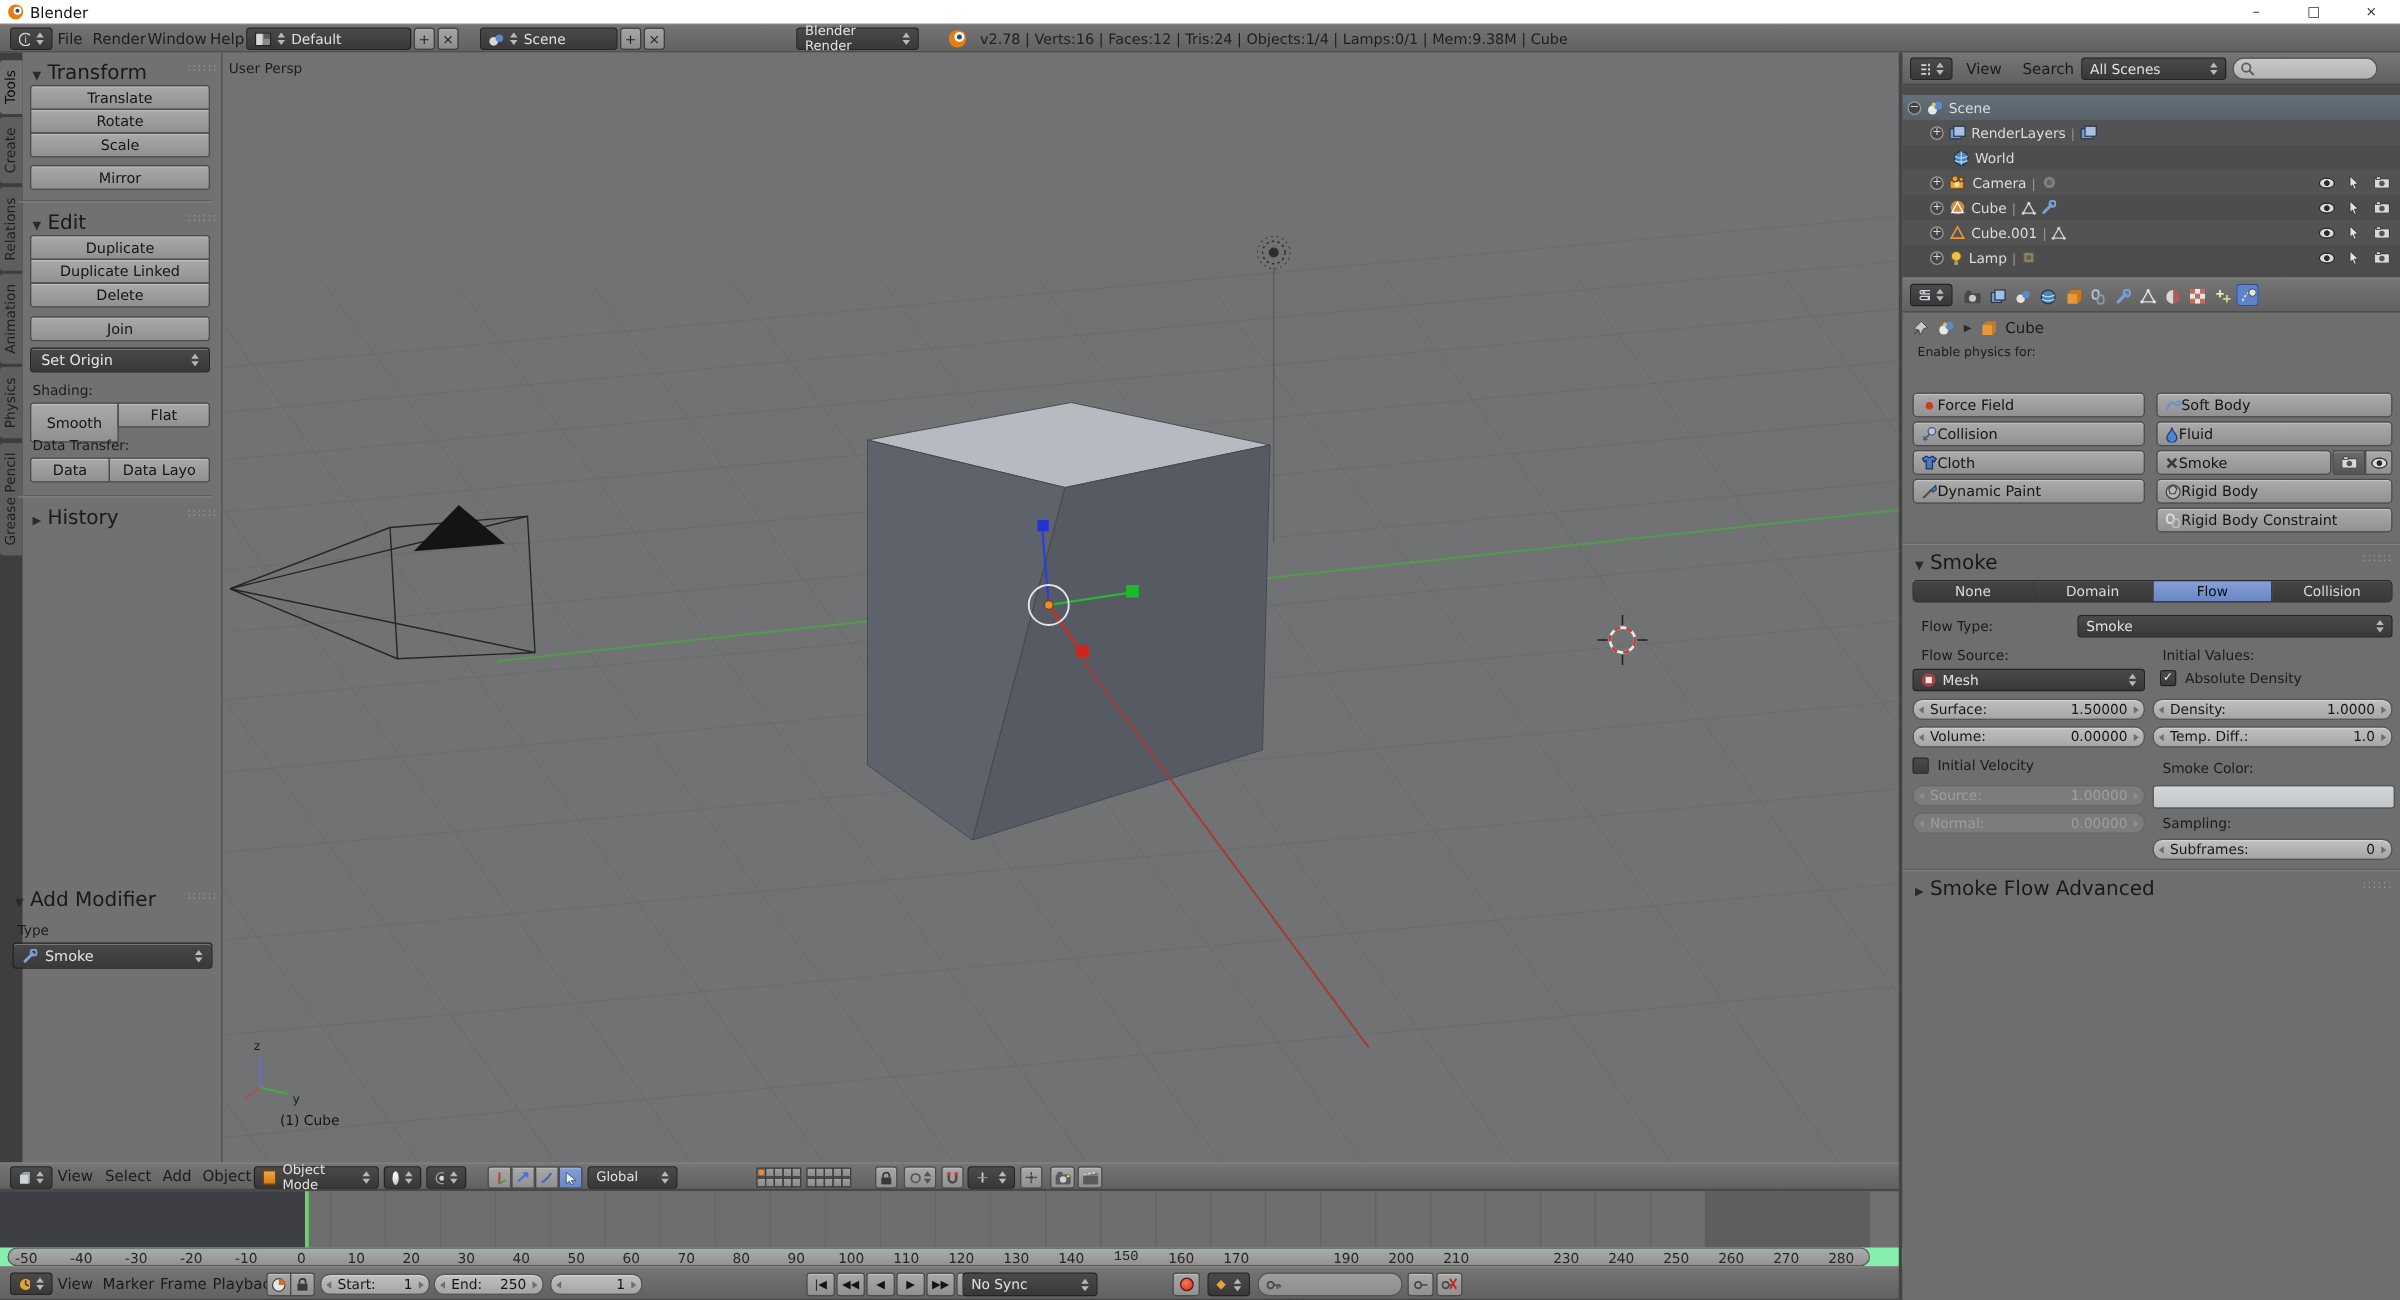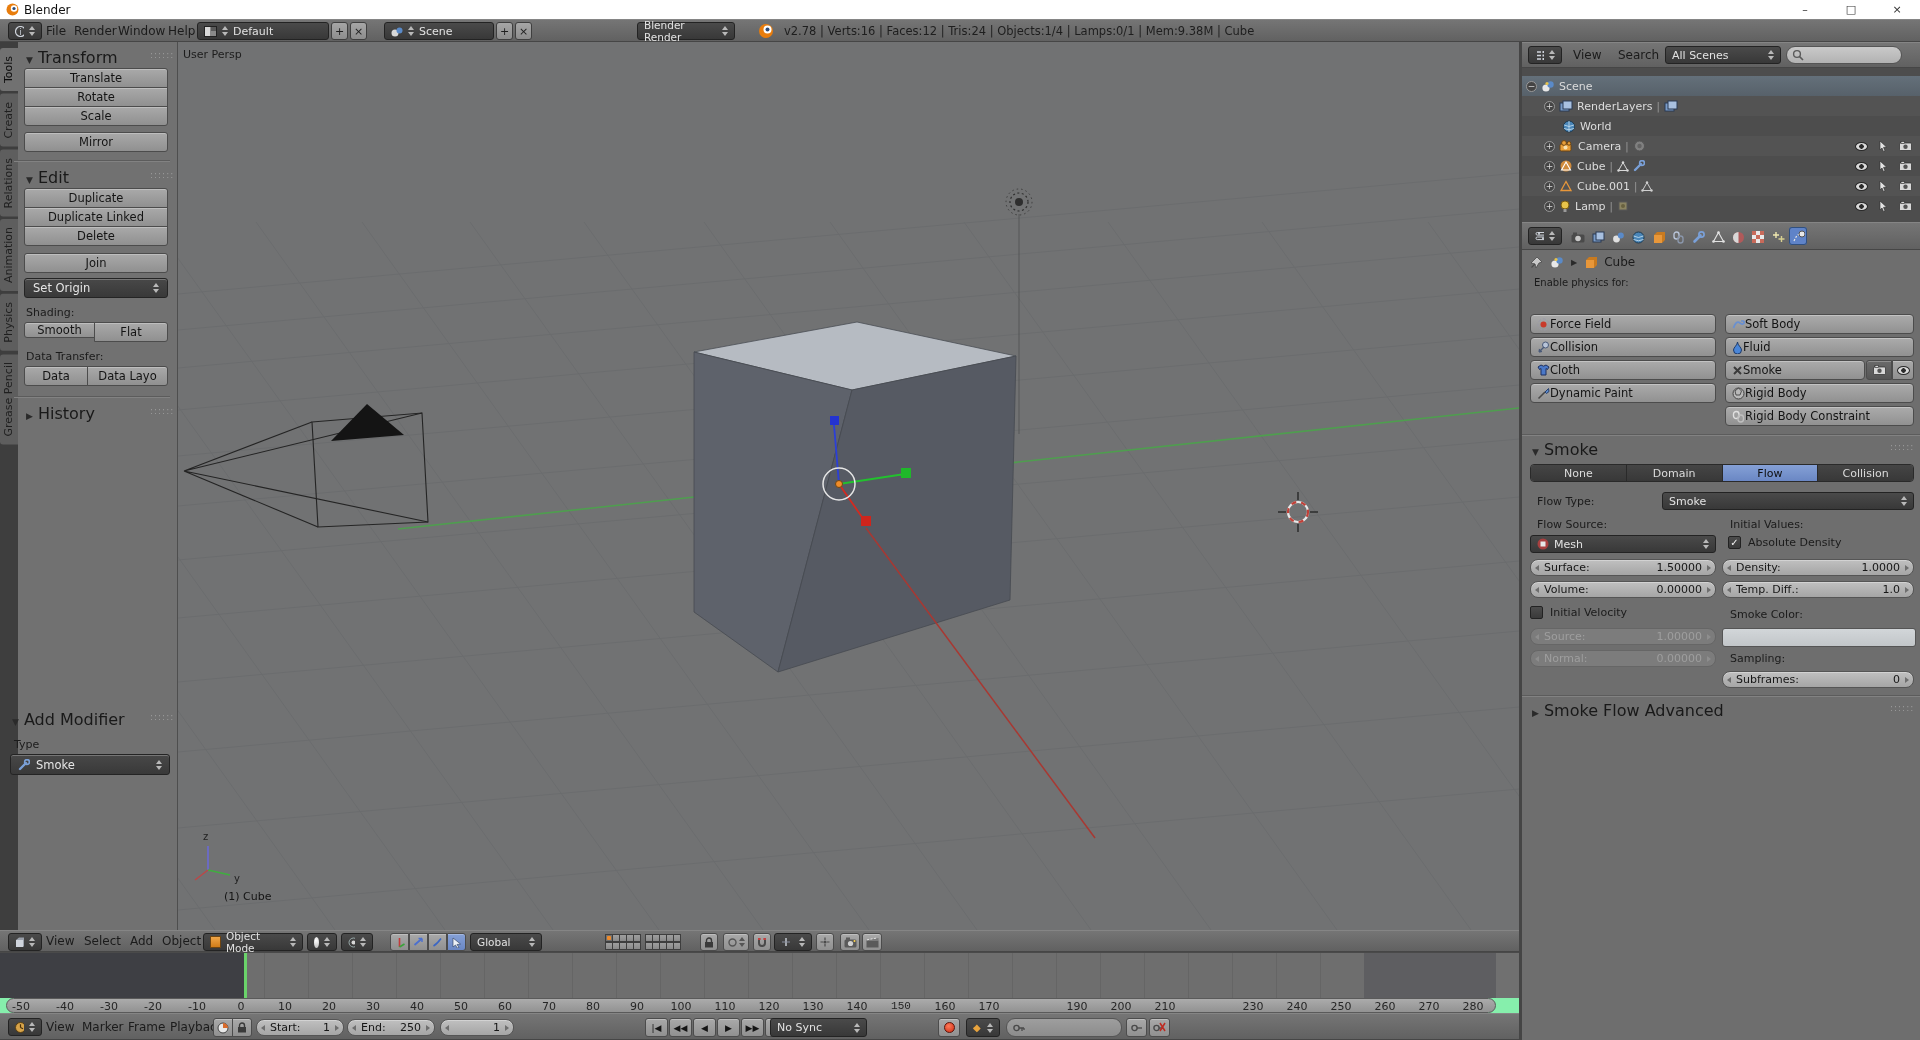--- a/index.html
+++ b/index.html
@@ -267,21 +267,21 @@
     <div class="shelfbtn lb" style="top:211px">Join</div>
     <div class="shelfbtn lb dark" style="top:236px;justify-content:flex-start;padding:0 8px">
       <span>Set Origin</span>
         <span class="spin">
           <i class="u"></i>
           <i class="d"></i>
         </span>
     </div>
 
     <span class="slabel" style="left:26px;top:264px">Shading:</span>
-    <div class="abs lb" style="left:24px;top:280px;width:71px;height:16px;border-radius:3px 0 0 3px">Smooth</div>
+    <div class="abs lb" style="left:24px;top:280px;width:71px;height:32px;border-radius:3px 0 0 3px">Smooth</div>
     <div class="abs lb" style="left:94px;top:280px;width:74px;height:20px;border-radius:0 3px 3px 0">Flat</div>
 
     <span class="slabel" style="left:26px;top:308px">Data Transfer:</span>
     <div class="abs lb" style="left:24px;top:324px;width:64px;height:20px;border-radius:3px 0 0 3px">Data</div>
     <div class="abs lb" style="left:87px;top:324px;width:81px;height:20px;border-radius:0 3px 3px 0;overflow:hidden">Data Layo</div>
 
     <div class="divider" style="left:14px;top:354px;width:156px"></div>
     <div class="phdr" style="left:26px;top:362px">
         <span class="arr closed"></span>
         <span>History</span>
@@ -551,21 +551,21 @@
     </div>
 
     <div class="abs" style="left:645px;top:4px;display:flex;gap:1px">
       <span class="lb" style="width:23px;height:19px;font-size:9px">|◀</span>
       <span class="lb" style="width:23px;height:19px;font-size:9px">◀◀</span>
       <span class="lb" style="width:23px;height:19px;font-size:9px">◀</span>
       <span class="lb" style="width:23px;height:19px;font-size:9px">▶</span>
       <span class="lb" style="width:23px;height:19px;font-size:9px">▶▶</span>
       <span class="lb" style="width:23px;height:19px;font-size:9px">▶|</span>
     </div>
-    <div class="dd" style="left:770px;top:4px;width:97px;height:19px">
+    <div class="dd" style="left:770px;top:4px;width:108px;height:19px">
       <span>No Sync</span>
       <span class="spin">
           <i class="u"></i>
           <i class="d"></i>
         </span>
     </div>
     <span class="abs lb" style="left:938px;top:4px;width:22px;height:19px">
         <span style="width:9px;height:9px;border-radius:50%;background:radial-gradient(circle at 40% 35%,#ff7a5a,#cc2a10);border:1px solid #5c130a"></span>
       </span>
     <div class="dd" style="left:966px;top:4px;width:34px;height:19px">

